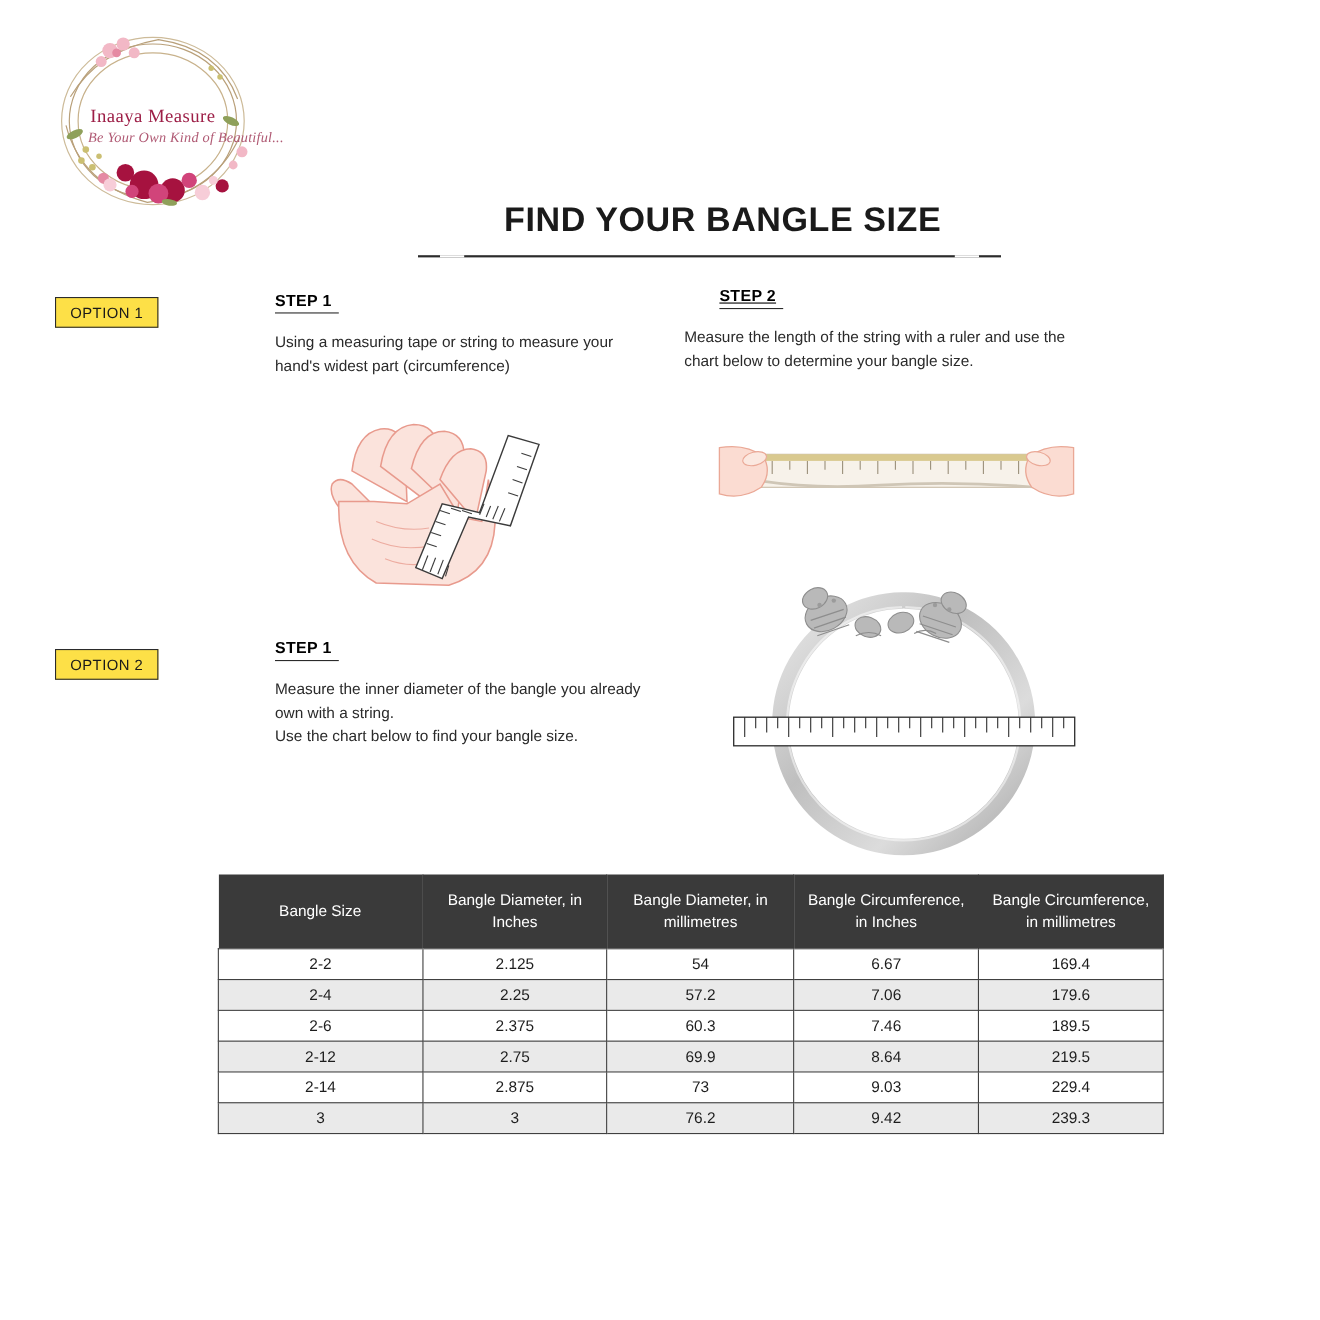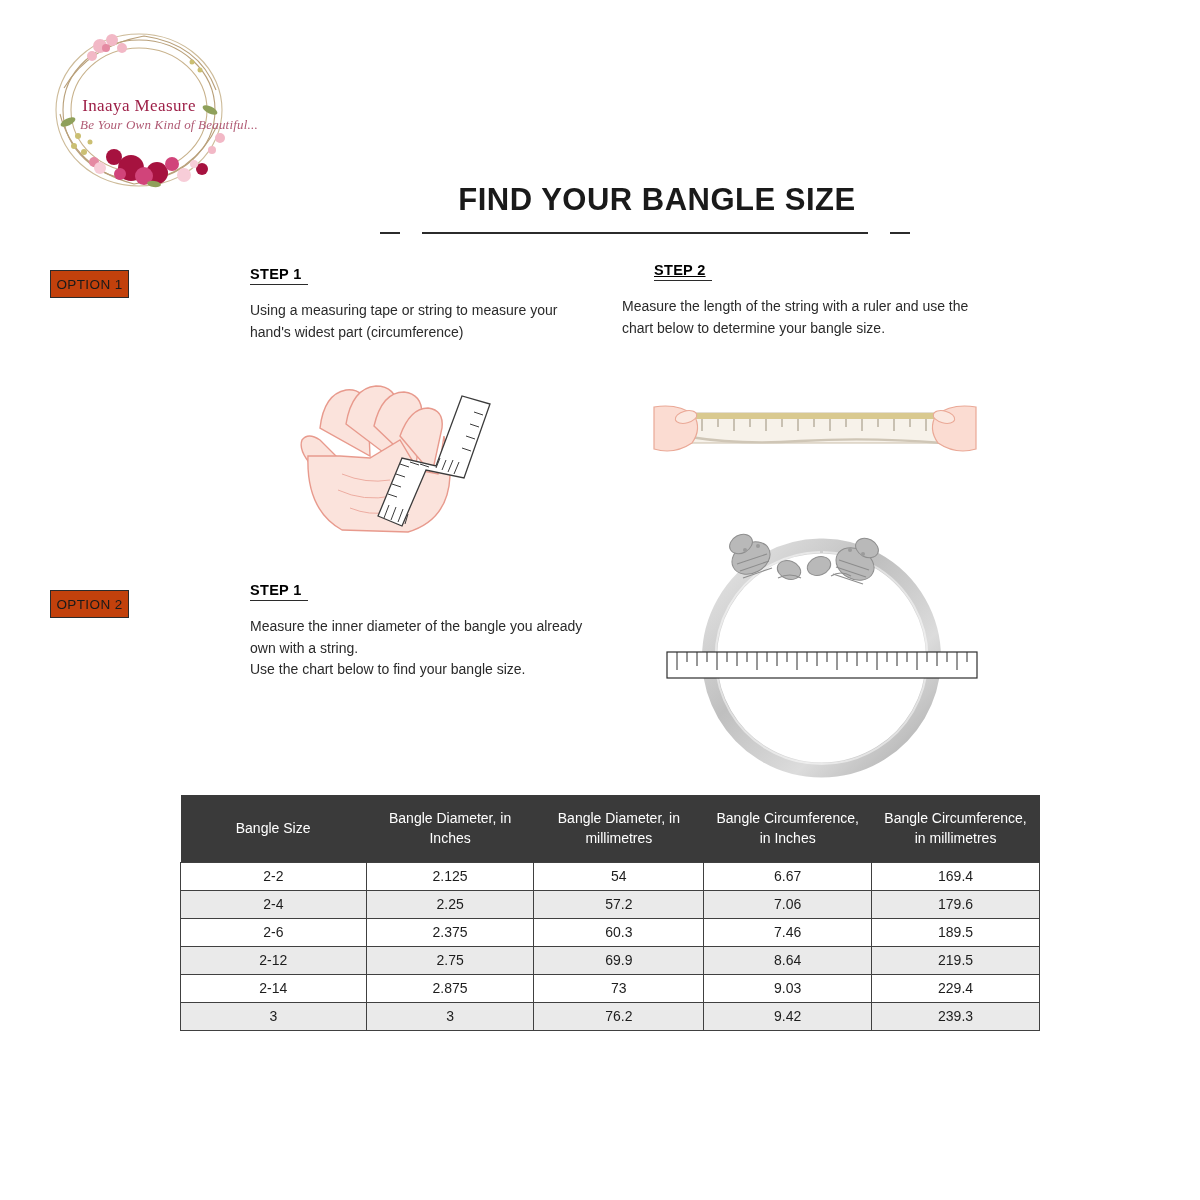--- a/index.html
+++ b/index.html
@@ -45,25 +45,25 @@
   }
   .title-rule::before, .title-rule::after {
     content: ""; position: absolute; top: 0; width: 22px; height: 2px; background: #ffffff;
   }
   .title-rule::before { left: 20px; }
   .title-rule::after { right: 20px; }
 
   
   .option-box {
     position: absolute;
-    width: 79px; height: 28px;
+    width: 94px; height: 28px;
     border: 1px solid #2b2b2b;
     display: flex; align-items: center; justify-content: center;
     font-size: 13.5px; letter-spacing: .4px; color: #1a1a1a;
-    background: #c2410c;
+    background: #fde047;
   }
   #option1 { left: 50px; top: 270px; }
   #option2 { left: 50px; top: 590px; }
 
   
   .step-head {
     position: absolute;
     font-size: 14.5px; font-weight: bold; letter-spacing: .3px;
     color: #000000;
     padding-bottom: 2px;
@@ -84,21 +84,21 @@
   .hand-ill { position: absolute; left: 250px; top: 370px; width: 300px; height: 180px; }
 
   
   .string-ill { position: absolute; left: 650px; top: 385px; width: 330px; height: 90px; }
 
   
   .bangle-ill { position: absolute; left: 645px; top: 500px; width: 350px; height: 280px; }
 
   
   .table-wrap { position: absolute; left: 180px; top: 795px; width: 860px; }
-  table { border-collapse: collapse; width: 860px; }
+  table { border-collapse: collapse; width: 860px; margin-left: 18px; }
   thead th {
     background: #3a3a3a; color: #ffffff;
     font-weight: normal; font-size: 14px; line-height: 1.45;
     padding: 13px 6px; text-align: center;
     border-right: 1px solid #3a3a3a;
   }
   tbody td {
     font-size: 14px; text-align: center; padding: 5.5px 4px;
     color: #1d1d1d; border: 1px solid #404040;
   }

